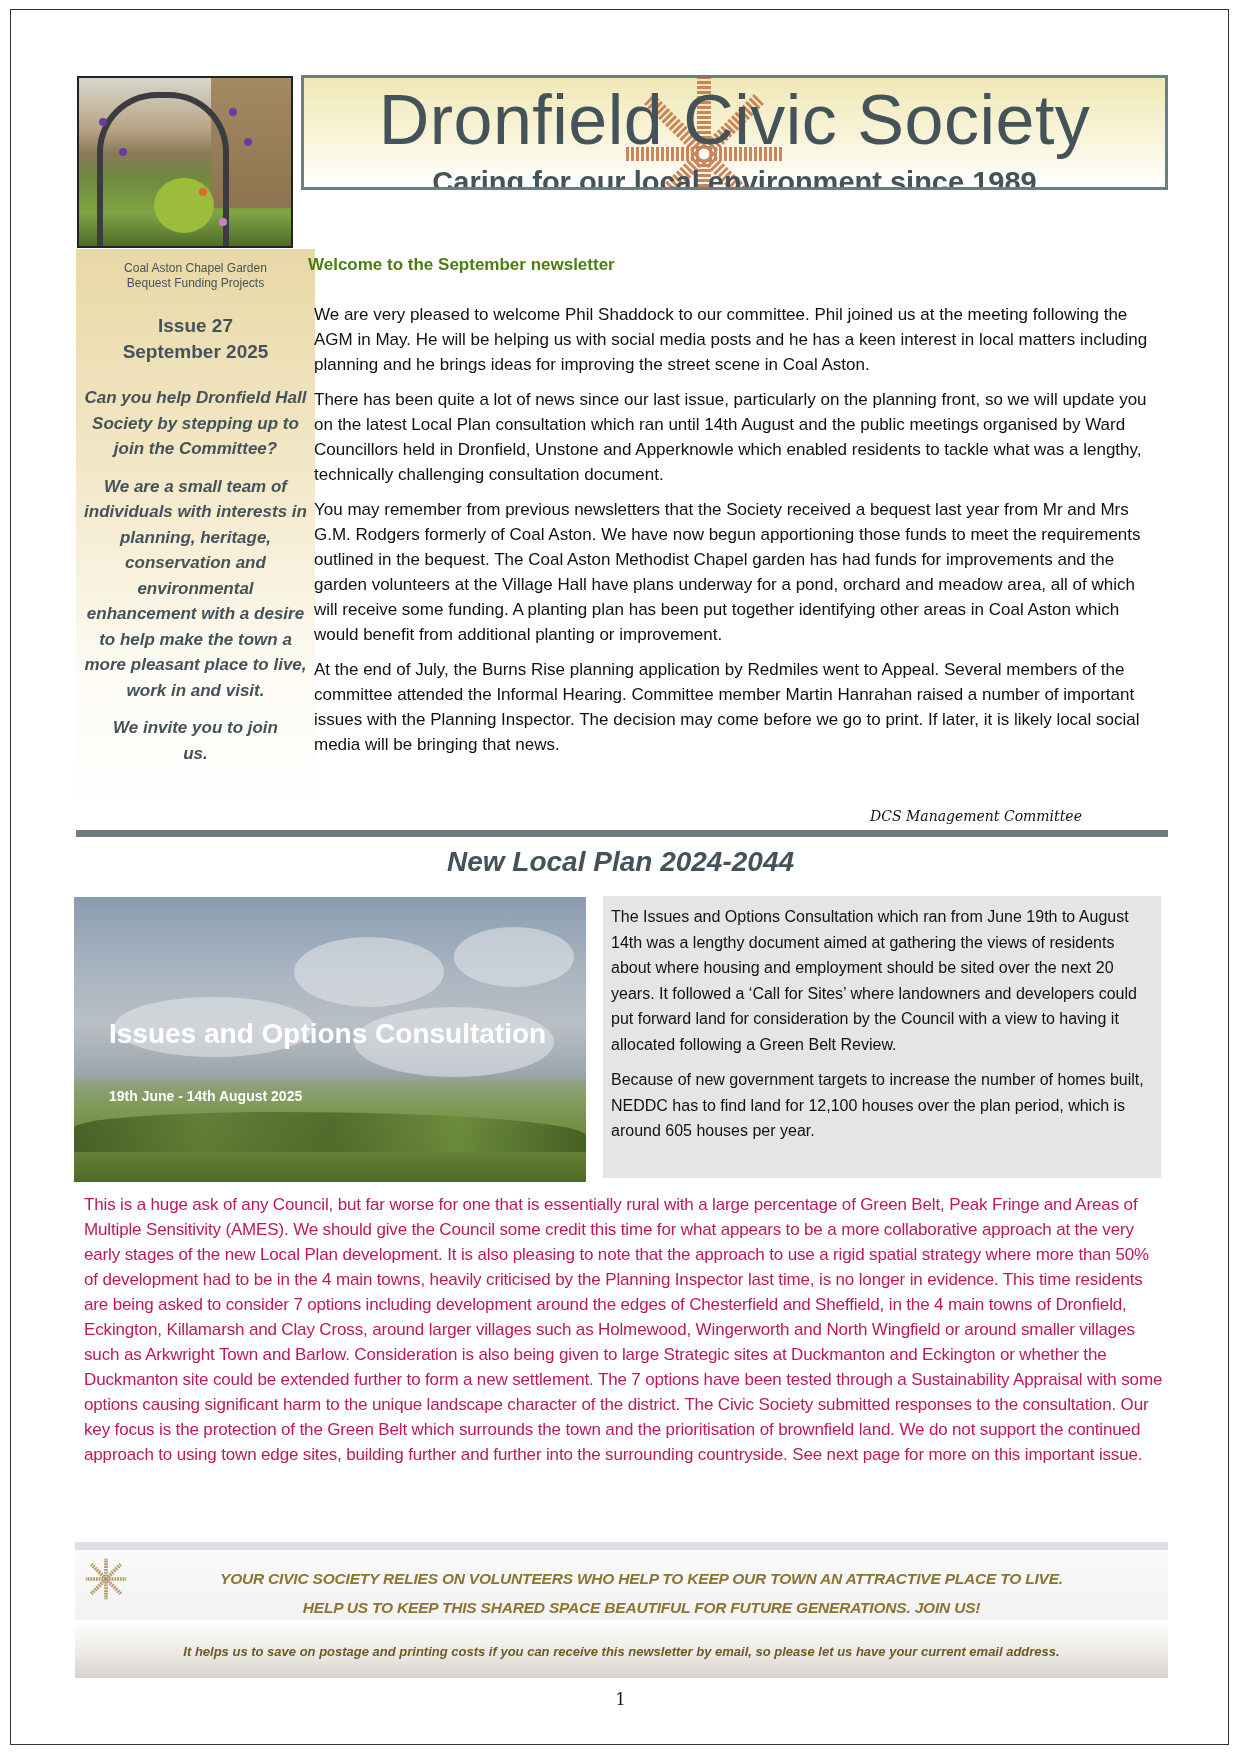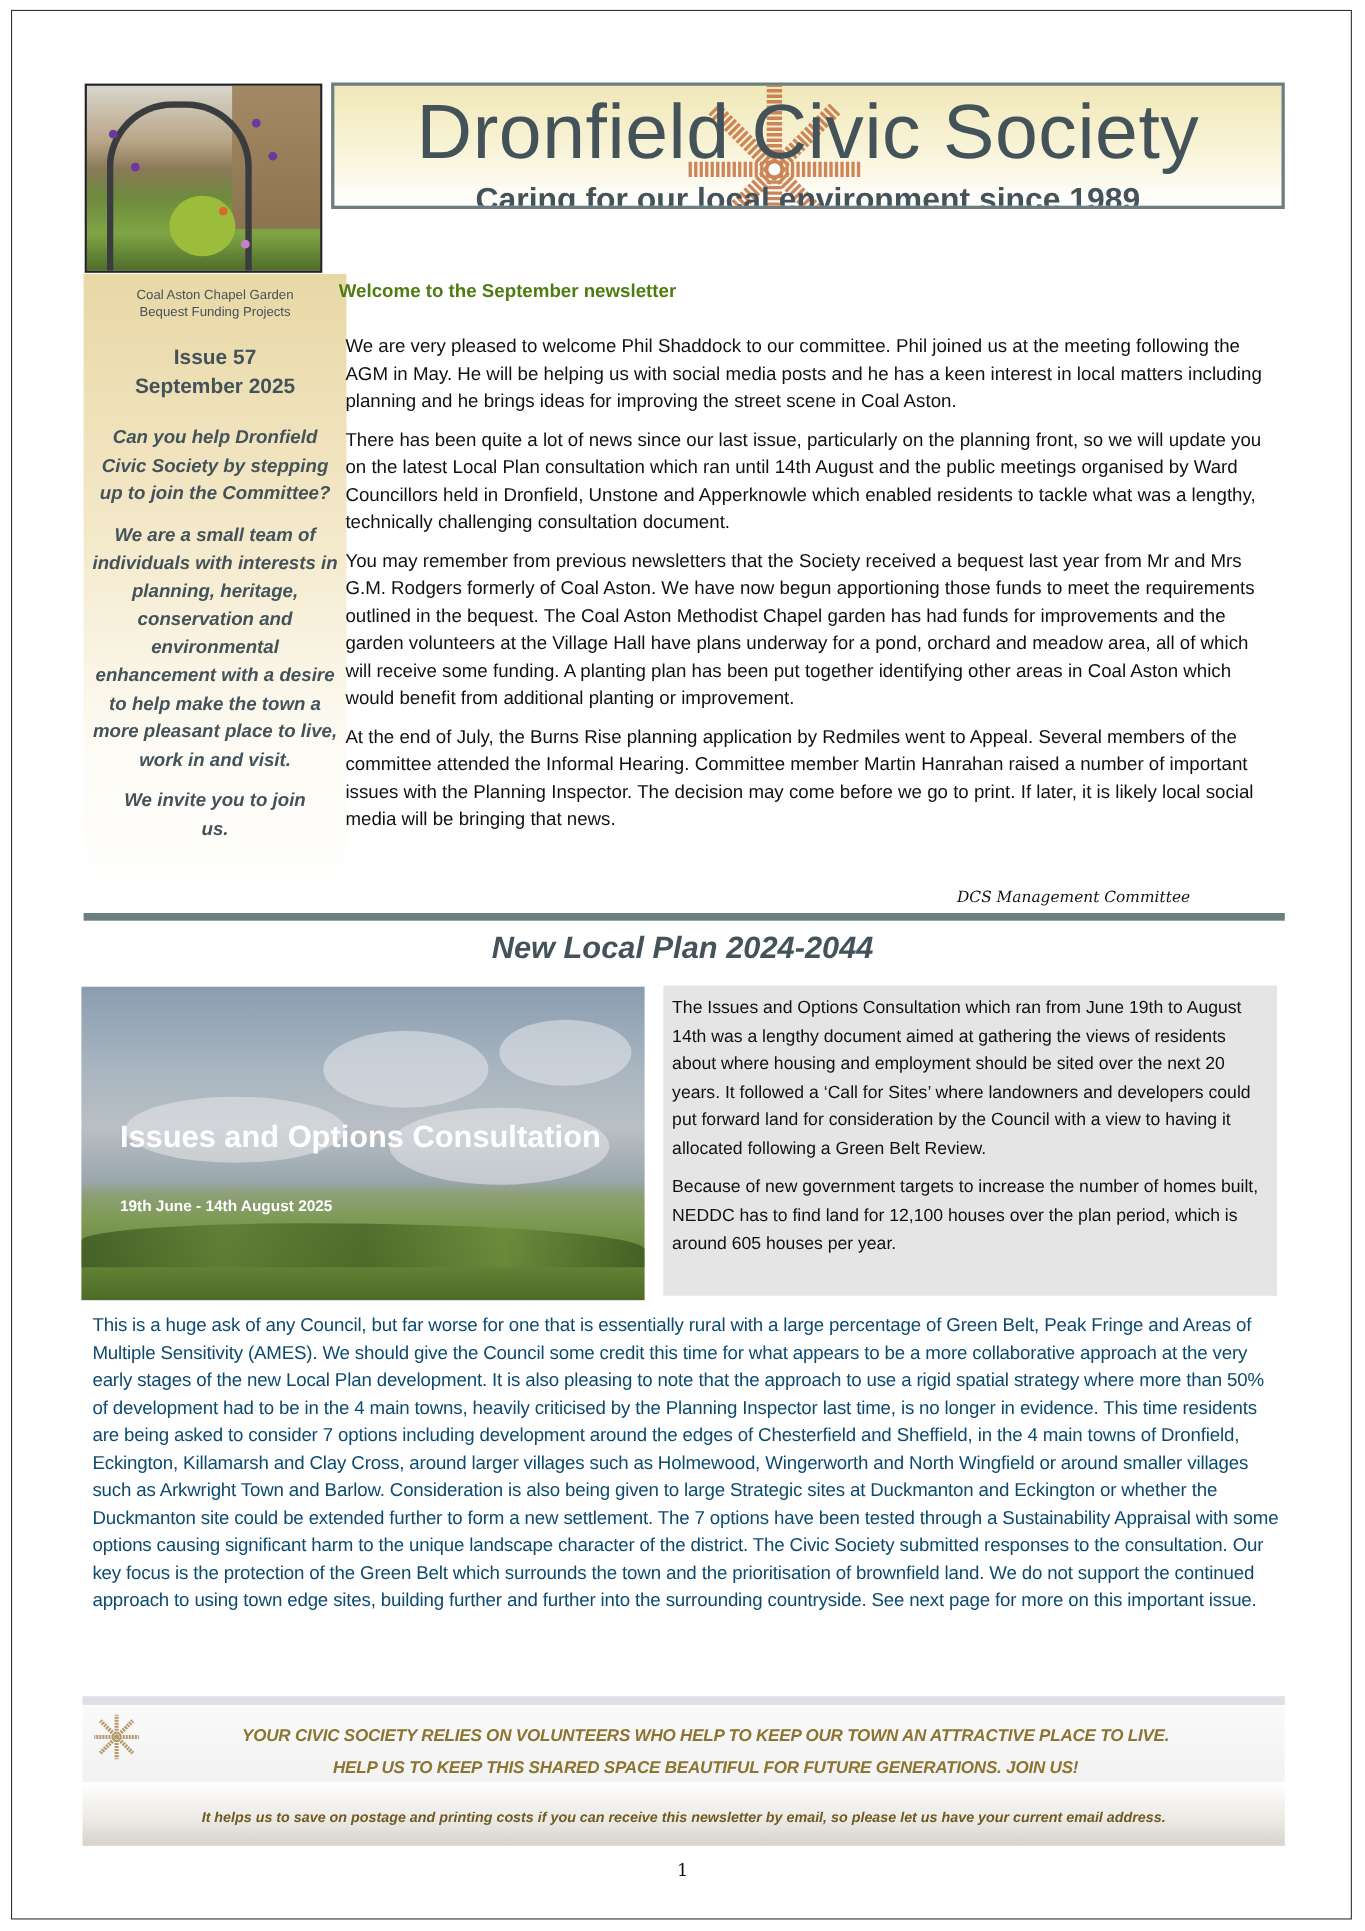--- a/index.html
+++ b/index.html
@@ -37,21 +37,21 @@
   .plan-image{position:absolute;left:74px;top:897px;width:512px;height:285px;overflow:hidden;
     background:linear-gradient(180deg,#8a9db0 0%,#a7b4c0 25%,#b9bfc4 45%,#9aa6ae 62%,#8ea07a 66%,#7f9a55 74%,#6c8a3b 85%,#4e6a28 100%);}
   .plan-image .cloud{position:absolute;border-radius:50%;background:rgba(230,232,235,0.55);}
   .plan-image .h1{position:absolute;left:35px;top:55px;font-size:28px;font-weight:bold;color:#fff;}
   .plan-image .h2{position:absolute;left:35px;top:121px;font-size:28px;font-weight:bold;color:#fff;}
   .plan-image .dates{position:absolute;left:35px;top:191px;font-size:14px;font-weight:bold;color:#fff;}
   .plan-image .trees{position:absolute;left:0;right:0;bottom:30px;height:40px;background:linear-gradient(90deg,#3f5a22,#5f7a33,#4b6628,#6a8a3a,#3e5a20);opacity:0.85;border-radius:40% 60% 0 0;}
   
   .info-box{position:absolute;left:603px;top:896px;width:558px;height:282px;background:#e5e5e5;box-sizing:border-box;padding:8px 8px;font-size:16px;line-height:25.5px;color:#111;}
   .info-box p{margin:0 0 10px 0;}
-  .body-text{position:absolute;left:84px;top:1192px;width:1080px;font-size:17px;line-height:25px;color:#0c4a6e;letter-spacing:-0.15px;}
+  .body-text{position:absolute;left:84px;top:1192px;width:1080px;font-size:17px;line-height:25px;color:#be185d;letter-spacing:-0.15px;}
   
   .footer-strip{position:absolute;left:75px;top:1542px;width:1093px;height:8px;background:#dfe0e6;}
   .footer-banner{position:absolute;left:75px;top:1550px;width:1093px;height:70px;background:linear-gradient(180deg,#fafafa,#f2f2f2);}
   .footer-banner .logo-small{position:absolute;left:8px;top:6px;width:46px;height:46px;}
   .footer-banner .l1{position:absolute;left:0;right:0;top:20px;text-align:center;font-size:15.5px;font-weight:bold;font-style:italic;color:#8c7431;letter-spacing:-0.2px;padding-left:40px;}
   .footer-banner .l2{position:absolute;left:0;right:0;top:49px;text-align:center;font-size:15.5px;font-weight:bold;font-style:italic;color:#8c7431;letter-spacing:-0.2px;padding-left:40px;}
   .footer-note{position:absolute;left:75px;top:1620px;width:1093px;height:58px;background:linear-gradient(180deg,#ffffff 0%,#ebe9e3 60%,#d7d3cc 100%);text-align:center;}
   .footer-note span{display:block;padding-top:24px;font-size:13px;font-weight:bold;font-style:italic;color:#6e5a22;}
   .page-number{position:absolute;left:0;right:0;top:1690px;text-align:center;font-family:"DejaVu Serif",serif;font-size:16px;color:#111;}
 </style>
@@ -97,25 +97,25 @@
     </span>
   </div>
 </div>
 
 <div class="sidebar">
   <div class="caption">
     <div>Coal Aston Chapel Garden</div>
     <div>Bequest Funding Projects</div>
   </div>
   <div class="issue">
-    <div>Issue 57</div>
+    <div>Issue 27</div>
     <div>September 2025</div>
   </div>
   <div class="appeal">
-    <p>Can you help Dronfield Civic Society by stepping up to join the Committee?</p>
+    <p>Can you help Dronfield Hall Society by stepping up to join the Committee?</p>
     <p>We are a small team of individuals with interests in planning, heritage, conservation and environmental enhancement with a desire to help make the town a more pleasant place to live, work in and visit.</p>
     <p style="padding:0 30px">We invite you to join us.</p>
   </div>
 </div>
 
 <div class="welcome-title">Welcome to the September newsletter</div>
 <div class="welcome-body">
   <p>We are very pleased to welcome Phil Shaddock to our committee.  Phil joined us at the meeting following the AGM in May.  He will be helping us with social media posts and he has a keen interest in local matters including planning and he brings ideas for improving the street scene in Coal Aston.</p>
   <p>There has been quite a lot of news since our last issue, particularly on the planning front, so we will update you on the latest Local Plan consultation which ran until 14th August and the public meetings organised by Ward Councillors held in Dronfield, Unstone and Apperknowle which enabled residents to tackle what was a lengthy, technically challenging consultation document.</p>
   <p>You may remember from previous newsletters that the Society received a bequest last year from Mr and Mrs G.M. Rodgers formerly of Coal Aston.  We have now begun apportioning those funds to meet the requirements outlined in the bequest.  The Coal Aston Methodist Chapel garden has had funds for improvements and the garden volunteers at the Village Hall have plans underway for a pond, orchard and meadow area, all of which will receive some funding.  A planting plan has been put together identifying other areas in Coal Aston which would benefit from additional planting or improvement.</p>

